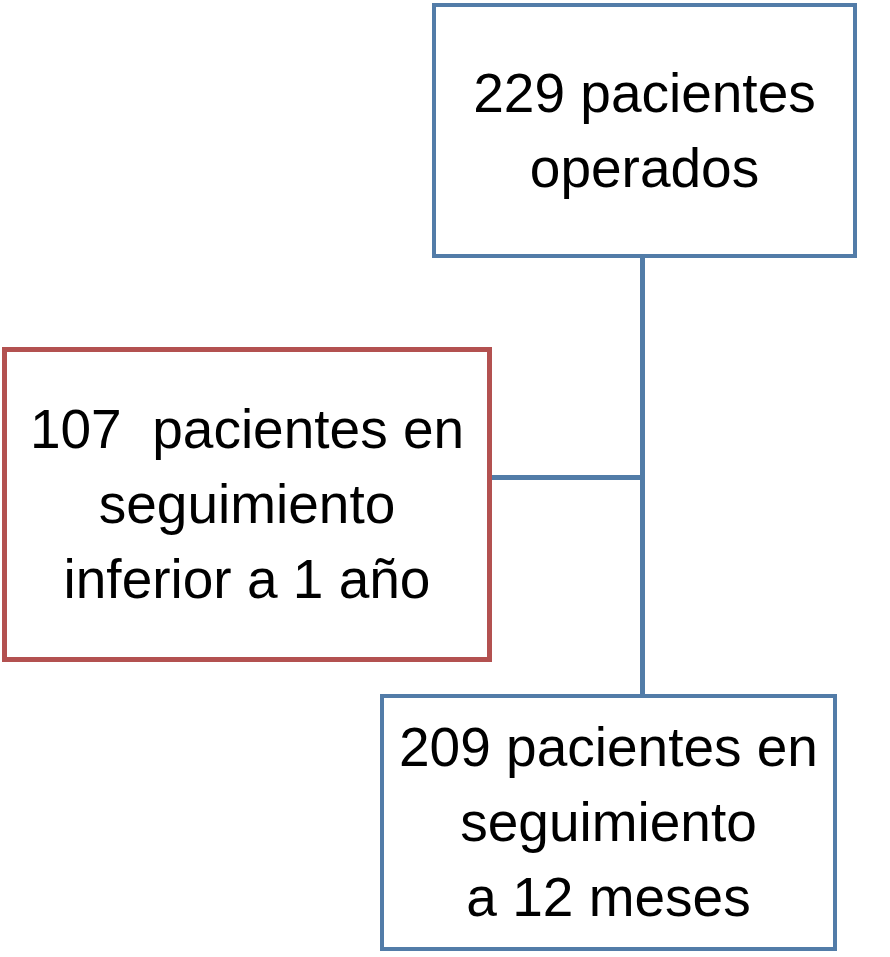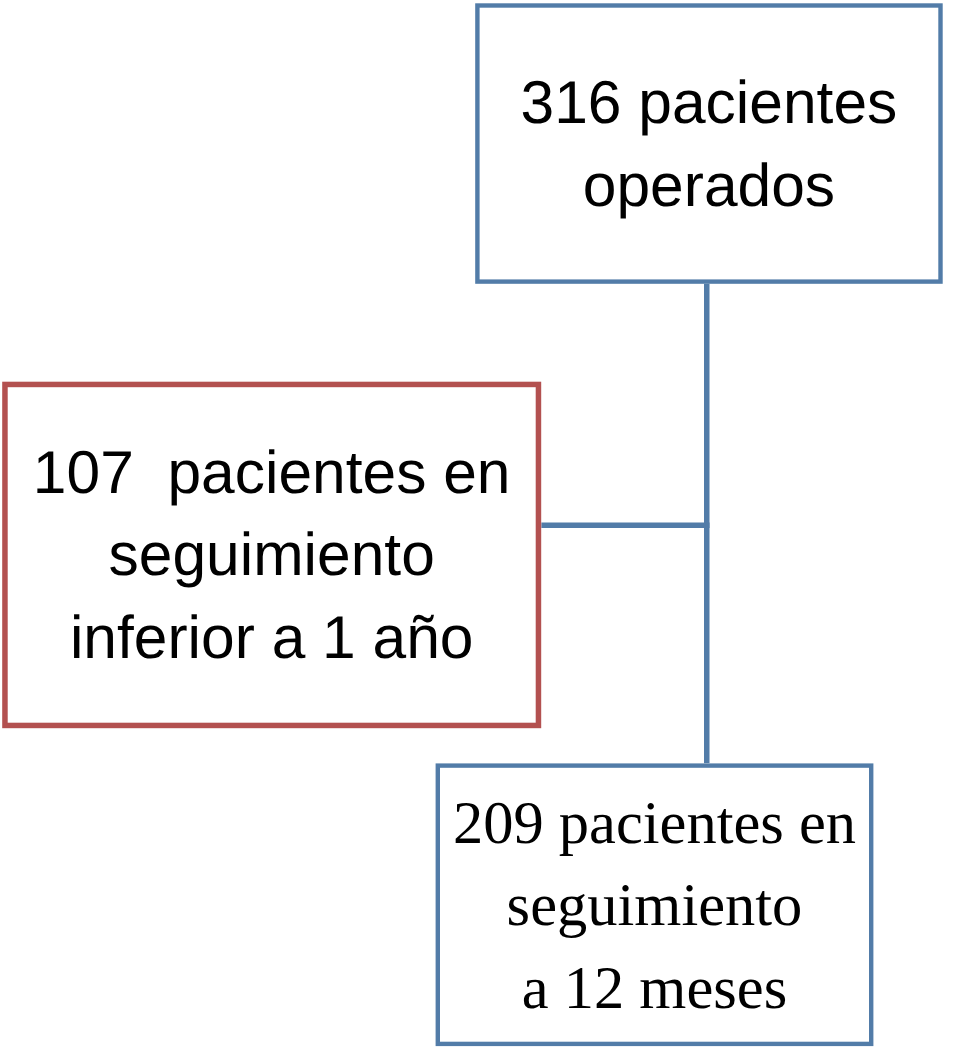--- a/index.html
+++ b/index.html
@@ -44,25 +44,24 @@
     width: 425px;
     height: 255px;
   }
   .box-short-followup {
     left: 2px;
     top: 347px;
     width: 490px;
     height: 315px;
   }
   .box-followup-12m {
-    left: 396px;
+    left: 380px;
     top: 694px;
-    width: 398px;
+    width: 457px;
     height: 257px;
-    font-family: Liberation Serif, serif;
   }
   .connector {
     position: absolute;
     background: var(--blue, #527CA8);
   }
   .connector-vertical {
     left: 640px;
     top: 258px;
     width: 5px;
     height: 436px;
@@ -73,21 +72,21 @@
     width: 153px;
     height: 5px;
   }
 </style>
 </head>
 <body>
 
 <div class="diagram">
 
   <div class="flow-box box-blue box-operated">
-    <div class="box-text">316 pacientes
+    <div class="box-text">229 pacientes
 operados</div>
   </div>
 
   <div class="connector connector-vertical"></div>
 
   <div class="connector connector-horizontal"></div>
 
   <div class="flow-box box-red box-short-followup">
     <div class="box-text">107  pacientes en
 seguimiento

